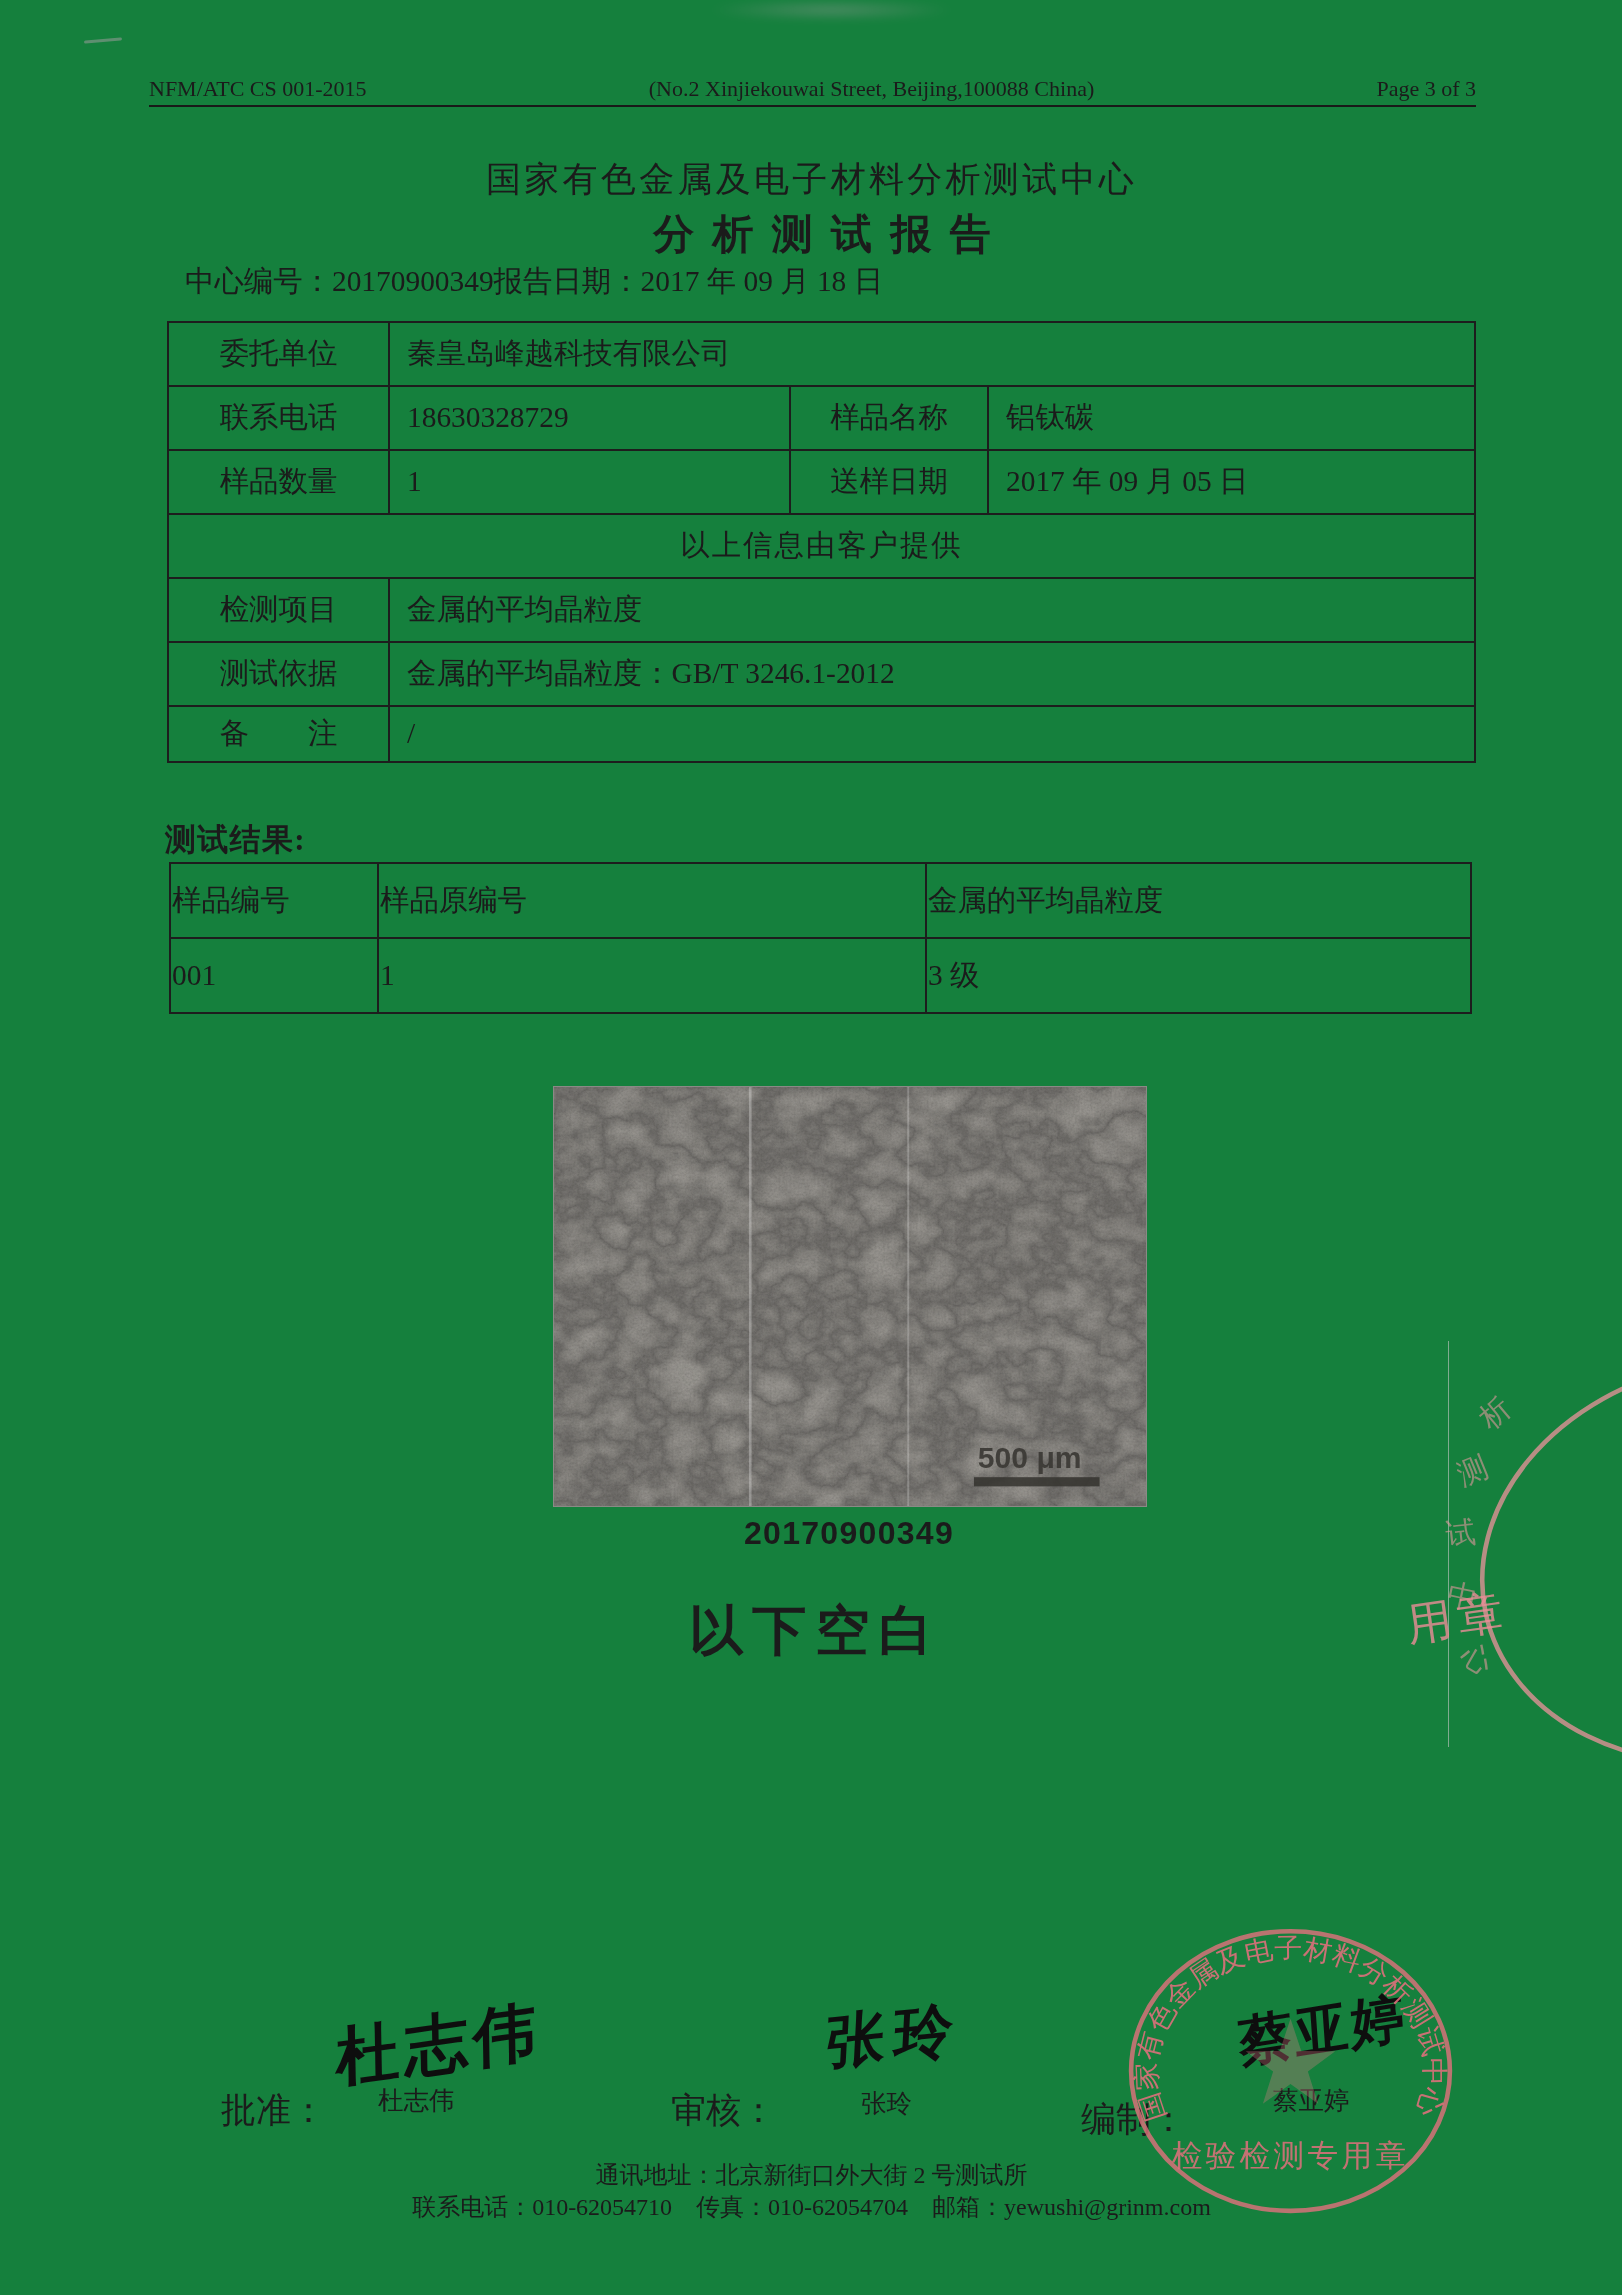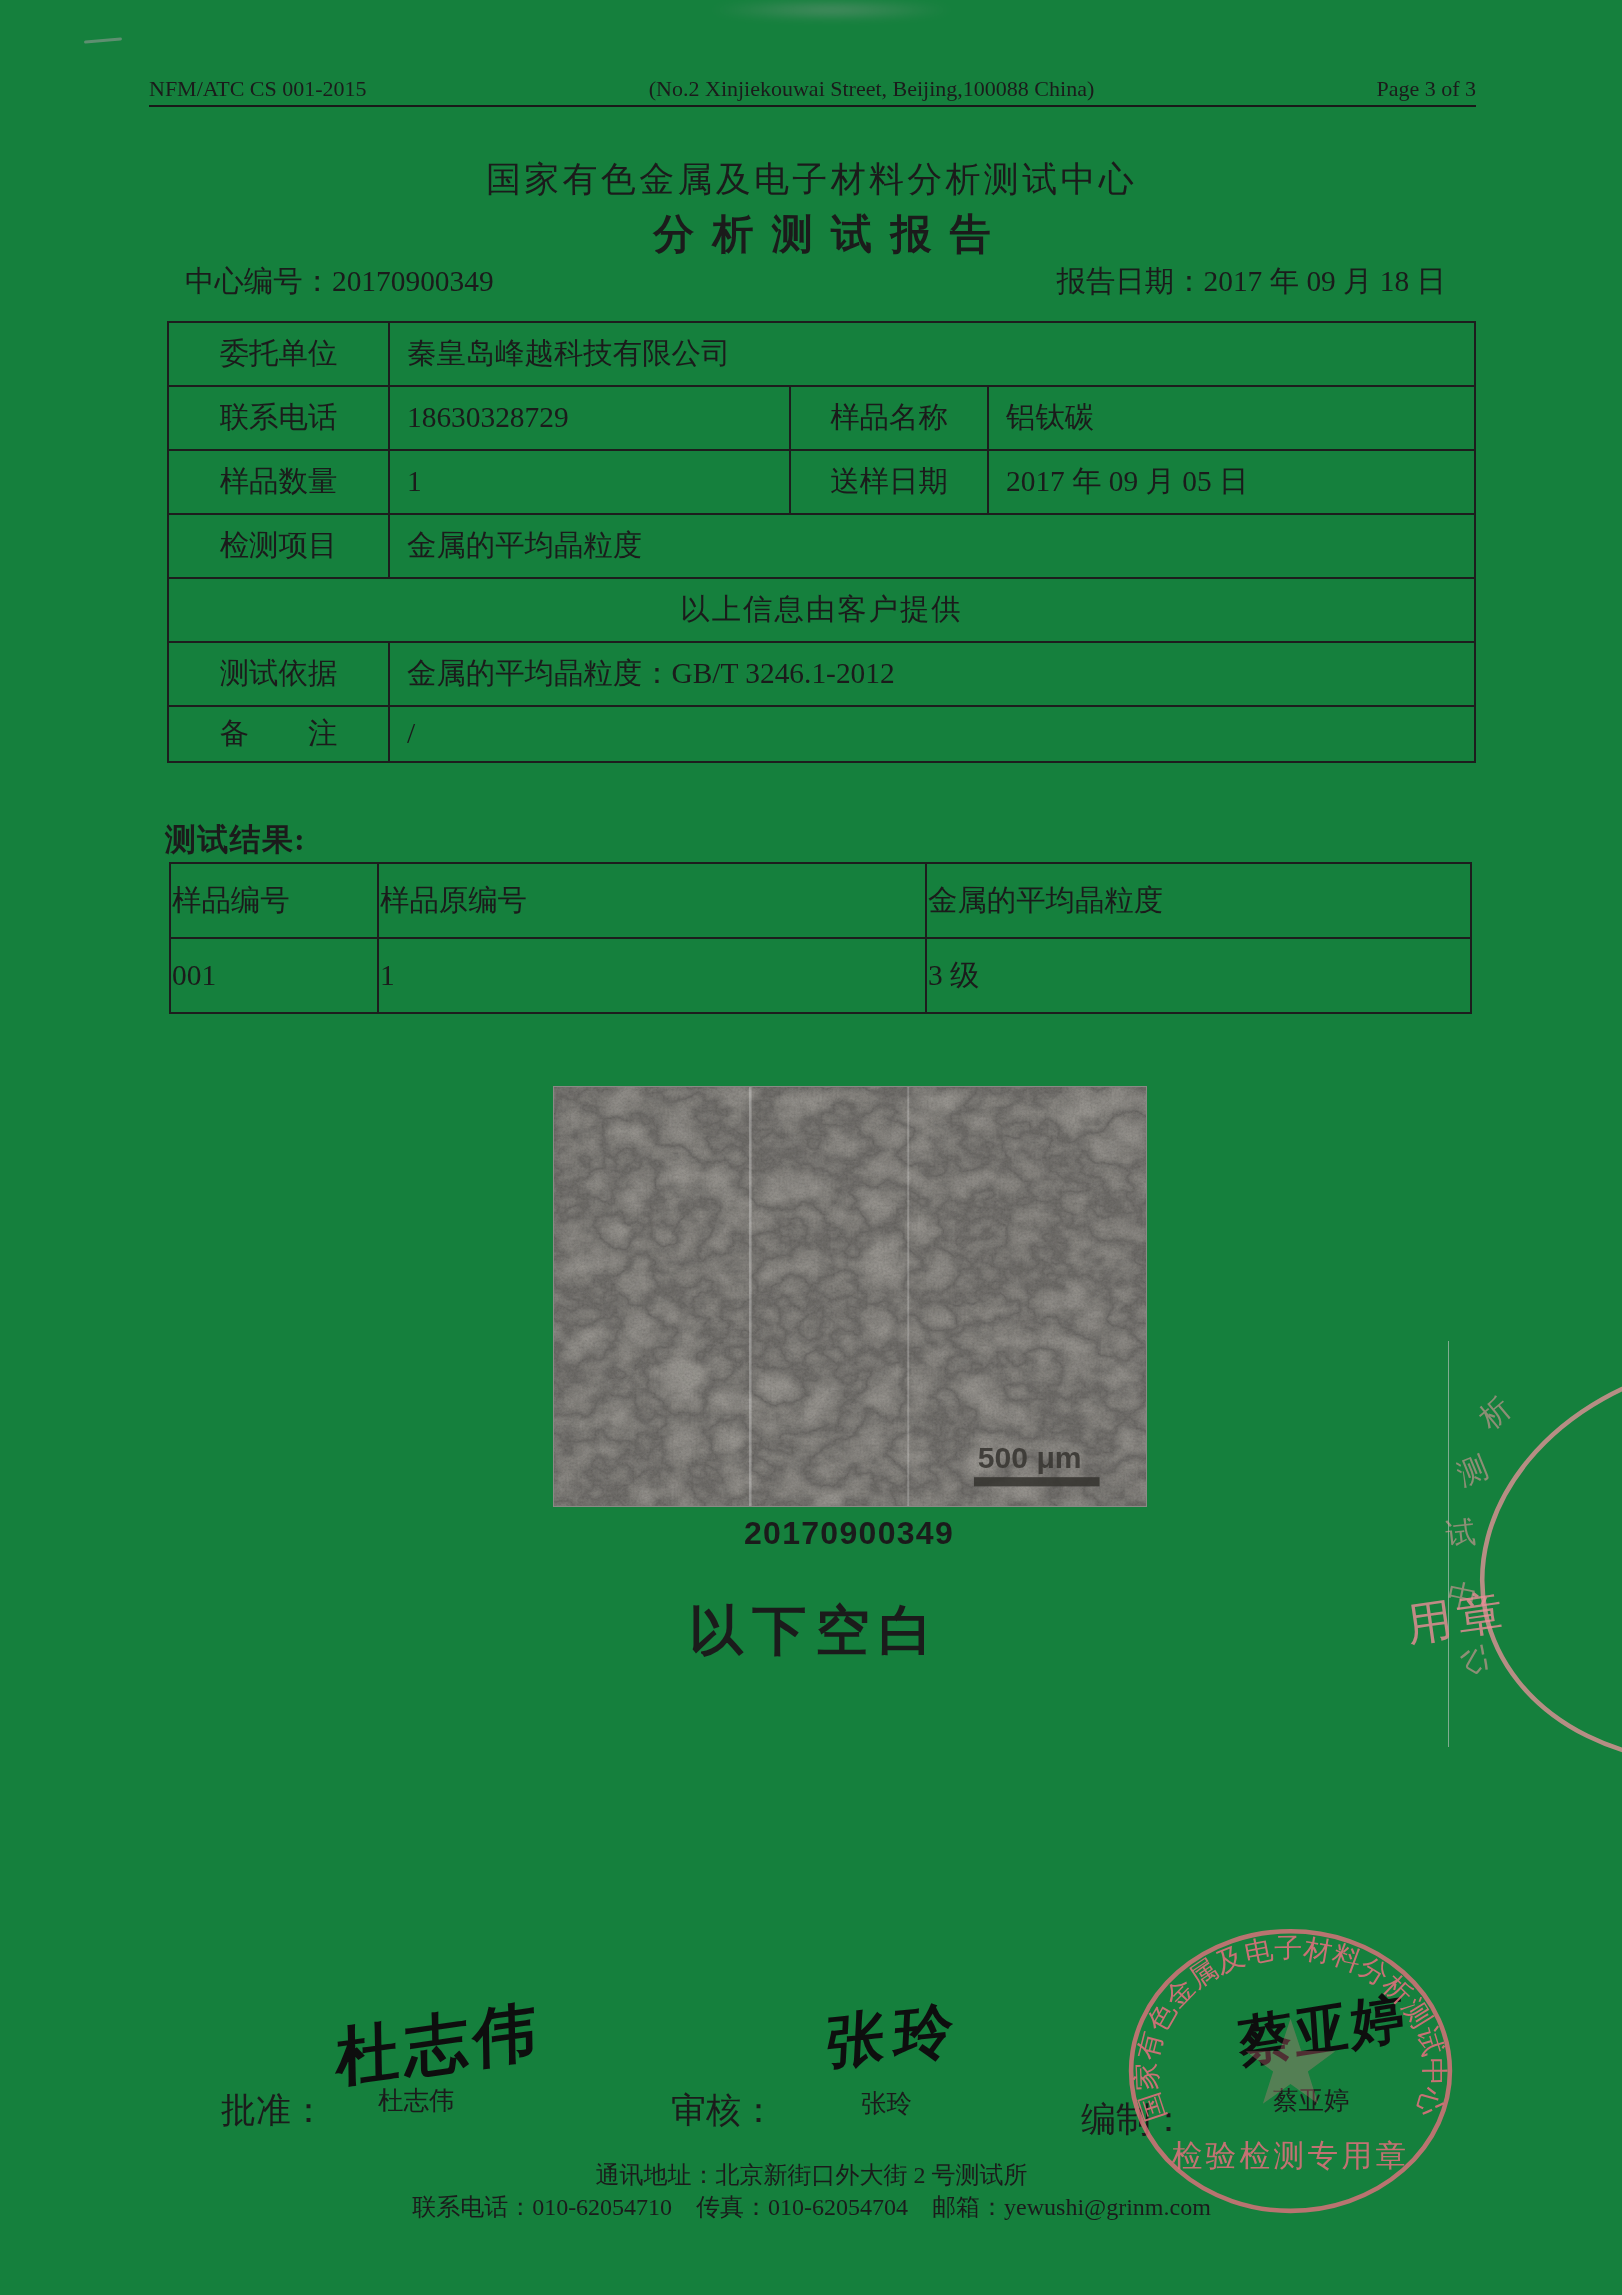--- a/index.html
+++ b/index.html
@@ -15,21 +15,21 @@
   
   .hdr{position:absolute;left:149px;top:76px;width:1327px;display:flex;justify-content:space-between;
        align-items:flex-end;border-bottom:2.6px solid #191919;padding-bottom:3.3px;font-size:22px;}
   .hdr span{display:inline-block;}
 
   .org-title{position:absolute;left:0;top:156px;width:1623px;text-align:center;
              font-size:35px;letter-spacing:3.3px;}
   .report-title{position:absolute;left:19.6px;top:207px;width:1623px;text-align:center;
              font-size:41px;font-weight:bold;letter-spacing:18.3px;}
   .meta{position:absolute;left:185px;top:262px;width:1261px;display:flex;
-        justify-content:space-between;font-size:29.4px;}
+        font-size:29.4px;}
 
   
   table{border-collapse:collapse;table-layout:fixed;}
   .info-table{position:absolute;left:167px;top:321px;width:1307px;height:442px;
               font-size:29.4px;border:2.6px solid #1d1d1d;}
   .info-table td{border:2px solid #1d1d1d;padding:8px 17px;vertical-align:middle;}
   .info-table td.lbl{text-align:center;padding:0 3px;border-radius:29px;}
   .info-table td.val{text-align:left;}
   .info-table td.notice{text-align:center;letter-spacing:2px;}
 
@@ -114,25 +114,25 @@
       <td class="lbl">样品名称</td>
       <td class="val">铝钛碳</td>
     </tr>
     <tr>
       <td class="lbl">样品数量</td>
       <td class="val">1</td>
       <td class="lbl">送样日期</td>
       <td class="val">2017 年 09 月 05 日</td>
     </tr>
     <tr>
+      <td class="notice" colspan="4">以上信息由客户提供</td>
+    </tr>
+    <tr>
       <td class="lbl">检测项目</td>
       <td class="val" colspan="3">金属的平均晶粒度</td>
-    </tr>
-    <tr>
-      <td class="notice" colspan="4">以上信息由客户提供</td>
     </tr>
     <tr>
       <td class="lbl">测试依据</td>
       <td class="val" colspan="3">金属的平均晶粒度：GB/T 3246.1-2012</td>
     </tr>
     <tr>
       <td class="lbl">备　　注</td>
       <td class="val" colspan="3">/</td>
     </tr>
   </tbody>

